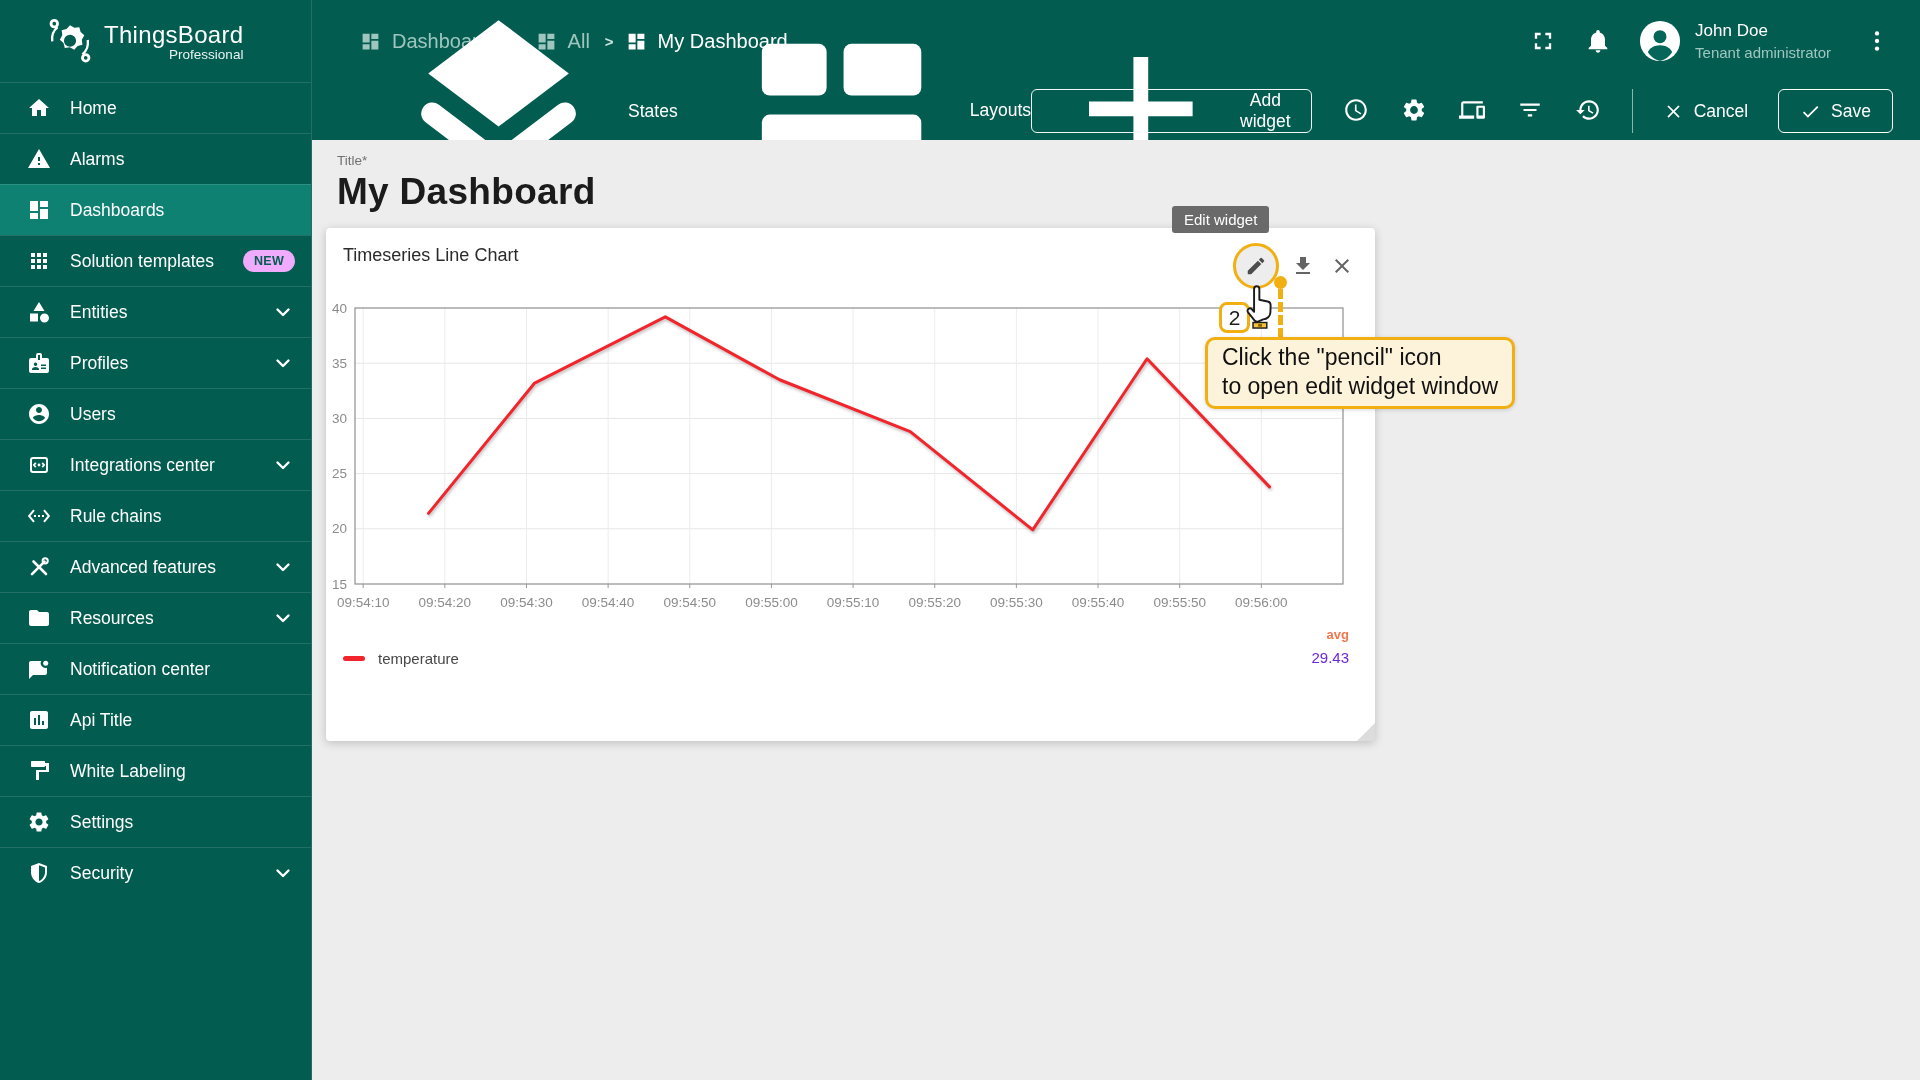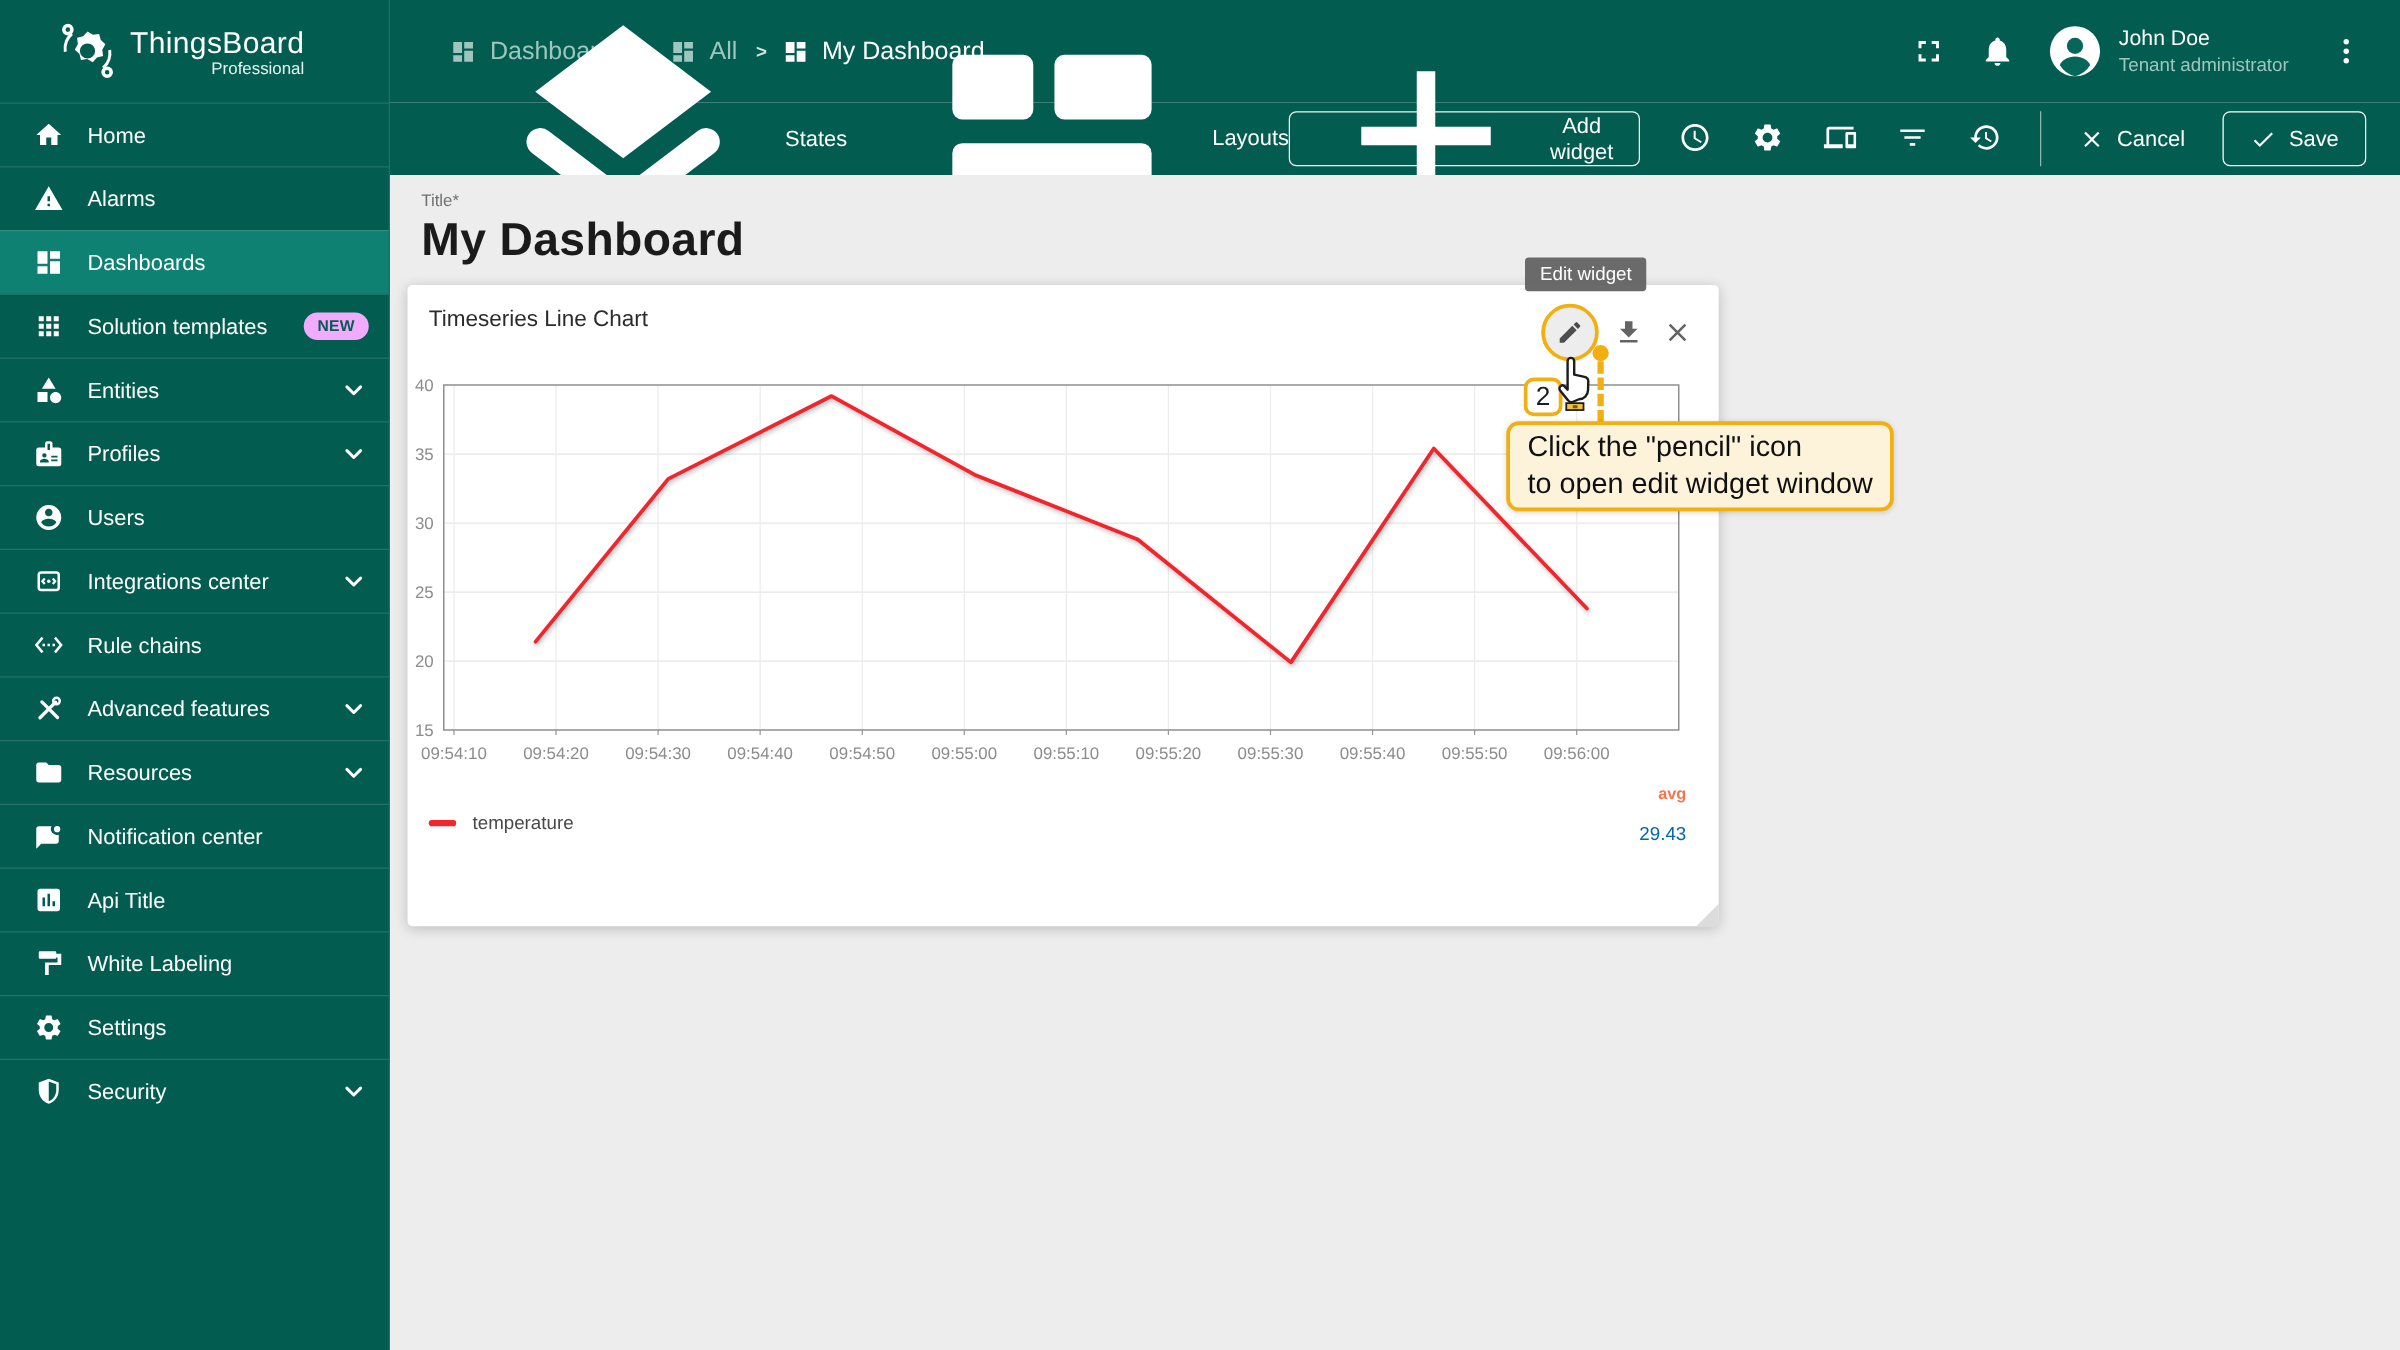--- a/index.html
+++ b/index.html
@@ -91,27 +91,27 @@
 
   #chart { position:absolute; left:0; top:72px; width:1049px; height:320px; pointer-events:none; }
   .tick { font-family:"Liberation Sans", sans-serif; font-size:13.5px; fill:#8c8c8c; }
   .series-line { filter:drop-shadow(1.5px 2.5px 1.5px rgba(70,70,70,.35)); }
 
   .legend-series { position:absolute; left:17px; top:422px; display:flex; align-items:center; gap:13px;
                    font-size:15px; color:#484848; cursor:pointer; }
   .swatch { width:22px; height:5px; border-radius:2.5px; background:var(--red); }
   .legend-agg { position:absolute; right:26px; top:399px; text-align:right; }
   .agg-label { font-size:13px; font-weight:700; color:#f4764f; }
-  .agg-value { font-size:15px; color:#0369a1; margin-top:17px; }
+  .agg-value { font-size:15px; color:#6d28d9; margin-top:7px; }
 
   .fold { position:absolute; right:0; bottom:0; width:0; height:0;
           border-style:solid; border-width:0 0 18px 18px; border-color:transparent transparent #dcdcdc transparent; }
 
   
-  .tip-edit { position:absolute; left:1220px; top:206px; background:rgba(100,100,100,.96); color:#fff;
+  .tip-edit { position:absolute; left:1172px; top:206px; background:rgba(100,100,100,.96); color:#fff;
               font-size:15px; padding:5px 12px; border-radius:3px; z-index:10; }
   .dash-dot { position:absolute; left:1274px; top:276px; width:13px; height:13px; border-radius:50%;
               background:var(--gold); z-index:9; }
   .dash-line { position:absolute; left:1278px; top:289px; height:49px; width:0;
                border-left:5px dashed var(--gold); z-index:9; }
   .step-badge { position:absolute; left:1219px; top:302px; width:31px; height:31px; background:#fff;
                 border:3px solid var(--gold); border-radius:8px; display:flex; align-items:center;
                 justify-content:center; font-size:21px; color:#1d1d1d; z-index:11; }
   .callout { position:absolute; left:1205px; top:337px; background:#fdf3da; border:3px solid var(--gold);
              border-radius:10px; padding:3px 14px 6px; font-size:23px; line-height:28.5px; color:#101010;

